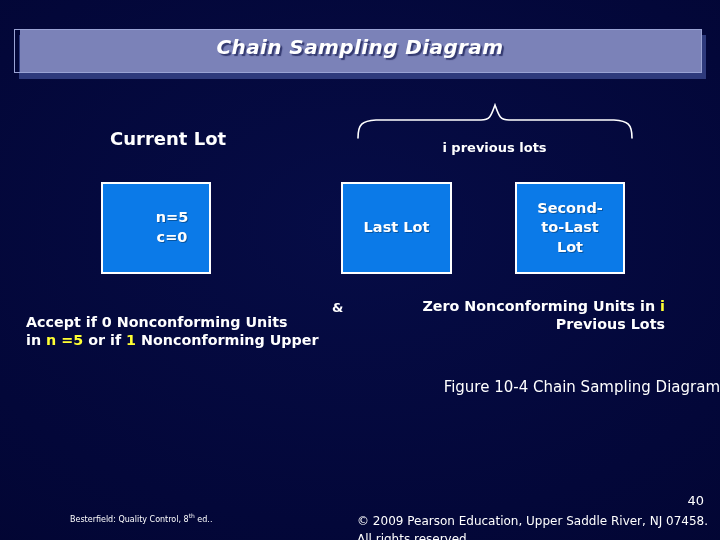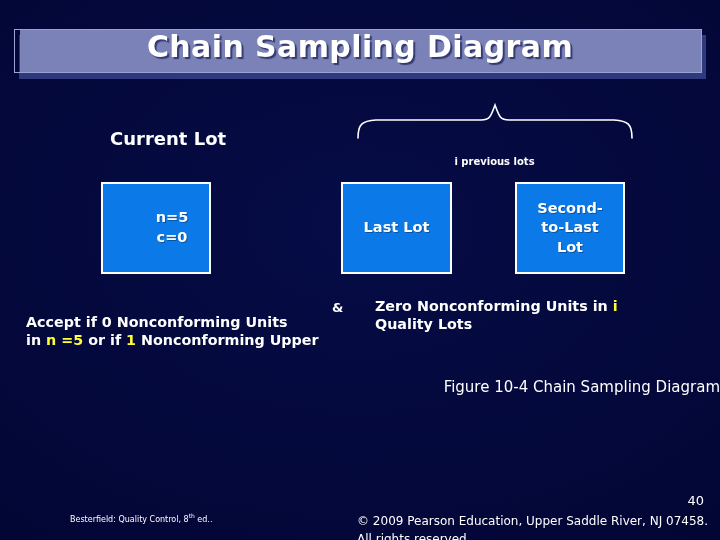--- a/index.html
+++ b/index.html
@@ -60,48 +60,49 @@
     position: absolute;
     left: 0;
     top: 0;
     width: 692px;
     height: 35px;
     display: flex;
     align-items: center;
     justify-content: center;
     font-family: "DejaVu Sans", sans-serif;
     font-weight: bold;
-    font-size: 30px;
+    font-size: 20px;
     letter-spacing: 0.4px;
     color: #ffffff;
     text-shadow: 2px 2px 1px rgba(40,46,100,0.85);
     white-space: nowrap;
+    font-style: italic;
   }
 
   
   .white-bold {
     color: #ffffff;
     font-weight: bold;
   }
 
   #current-lot-label {
     position: absolute;
     left: 110px;
     top: 128px;
     font-size: 18px;
     white-space: nowrap;
   }
 
   #previous-lots-label {
     position: absolute;
     left: 356px;
-    top: 156px;
+    top: 140px;
     width: 277px;
     text-align: center;
-    font-size: 10px;
+    font-size: 13px;
     white-space: nowrap;
   }
 
   
   #brace {
     position: absolute;
     left: 352px;
     top: 98px;
     width: 286px;
     height: 44px;
@@ -151,20 +152,21 @@
   }
   #zero-text {
     position: absolute;
     left: 375px;
     top: 297px;
     width: 290px;
     font-size: 14.3px;
     font-weight: bold;
     color: #ffffff;
     line-height: 1.28;
+    text-align: right;
   }
   .hl {
     color: #ffff33;
   }
 
   
   #figure-caption {
     position: absolute;
     left: 0;
     top: 378px;
@@ -249,21 +251,21 @@
 
   <div id="accept-text">
     <span>Accept if 0 Nonconforming Units</span><br>
     <span>in </span><span class="hl">n =5</span><span> or if </span><span class="hl">1</span><span> Nonconforming Upper</span>
   </div>
 
   <div id="ampersand">&amp;</div>
 
   <div id="zero-text">
     <span>Zero Nonconforming Units in </span><span class="hl">i</span><br>
-    <span>Quality Lots</span>
+    <span>Previous Lots</span>
   </div>
 
   <div id="figure-caption">Figure 10-4 Chain Sampling Diagram</div>
 
   <div id="page-number">40</div>
 
   <div id="footer-left">
     <span>Besterfield: Quality Control, 8</span><sup>th</sup><span> ed..</span>
   </div>
 

